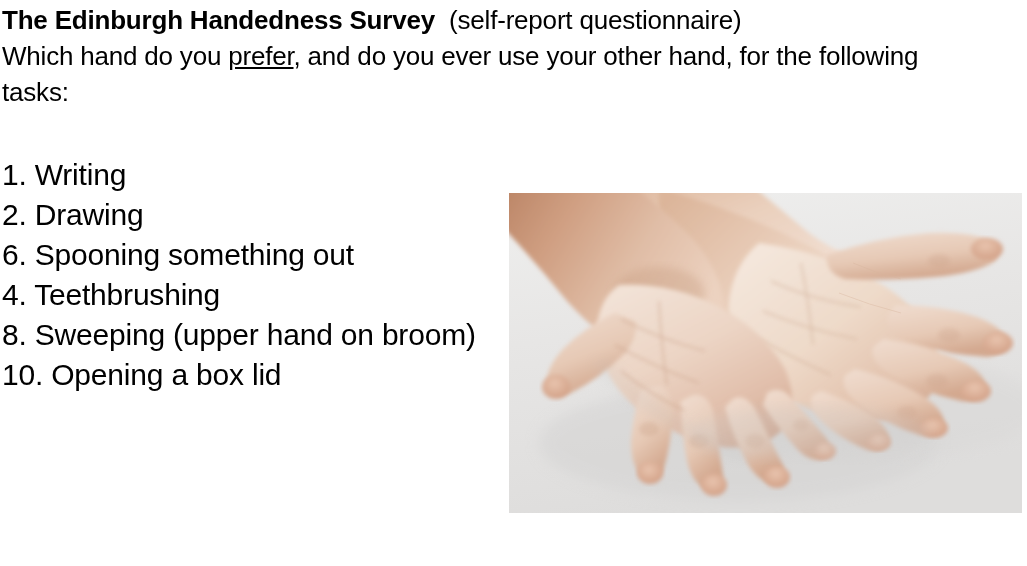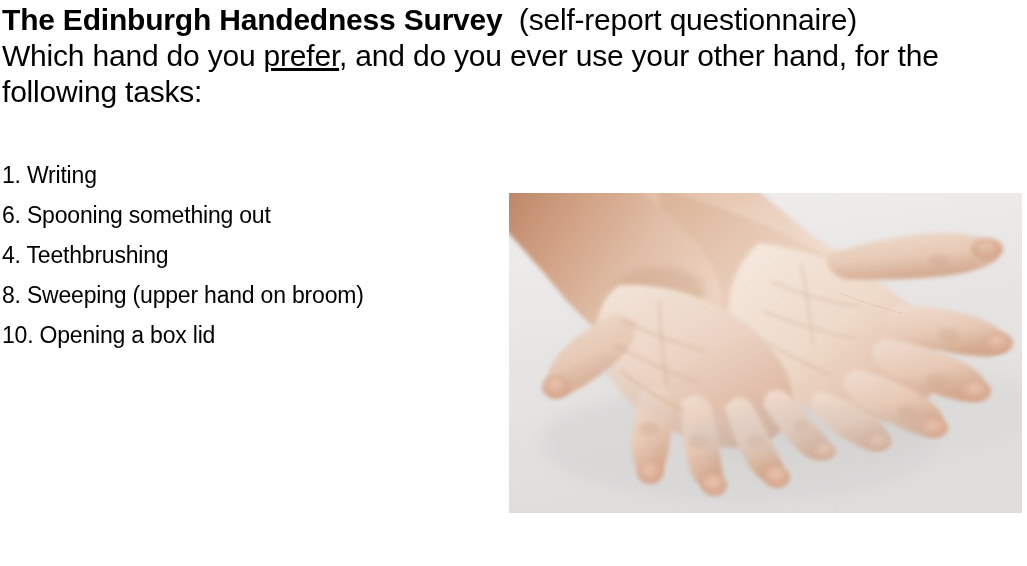--- a/index.html
+++ b/index.html
@@ -25,21 +25,21 @@
   }
 
   
   .header {
     position: absolute;
     left: 2px;
     top: 2px;
     width: 1010px;
   }
   .header-line {
-    font-size: 30px;
+    font-size: 26px;
     line-height: 36px;
     letter-spacing: -0.2px;
     white-space: nowrap;
   }
   .title-bold {
     font-weight: bold;
   }
   .title-sub {
     font-weight: normal;
   }
@@ -56,21 +56,21 @@
   .task-list {
     position: absolute;
     left: 2px;
     top: 155px;
     width: 500px;
     list-style: none;
     margin: 0;
     padding: 0;
   }
   .task-item {
-    font-size: 23px;
+    font-size: 30px;
     line-height: 40px;
     letter-spacing: -0.2px;
     white-space: nowrap;
     color: #000000;
   }
 
   
   .photo {
     position: absolute;
     left: 509px;
@@ -95,20 +95,21 @@
     <div class="header-line">
       <span class="title-bold">The Edinburgh Handedness Survey</span><span class="title-sub">&nbsp; </span><span class="title-sub">(self-report questionnaire)</span>
     </div>
     <div class="header-line wrap">
       <span>Which hand do you </span><span class="underlined">prefer</span><span>, and do you ever use your other hand, for the following tasks:</span>
     </div>
   </div>
 
   <ul class="task-list">
     <li class="task-item">1. Writing</li>
+    <li class="task-item">2. Drawing</li>
     <li class="task-item">6. Spooning something out</li>
     <li class="task-item">4. Teethbrushing</li>
     <li class="task-item">8. Sweeping (upper hand on broom)</li>
     <li class="task-item">10. Opening a box lid</li>
   </ul>
 
   <div class="photo">
     <svg viewBox="0 0 513 320" preserveAspectRatio="none">
       <defs>
         <linearGradient id="bgGrad" x1="0" y1="0" x2="0.25" y2="1">

